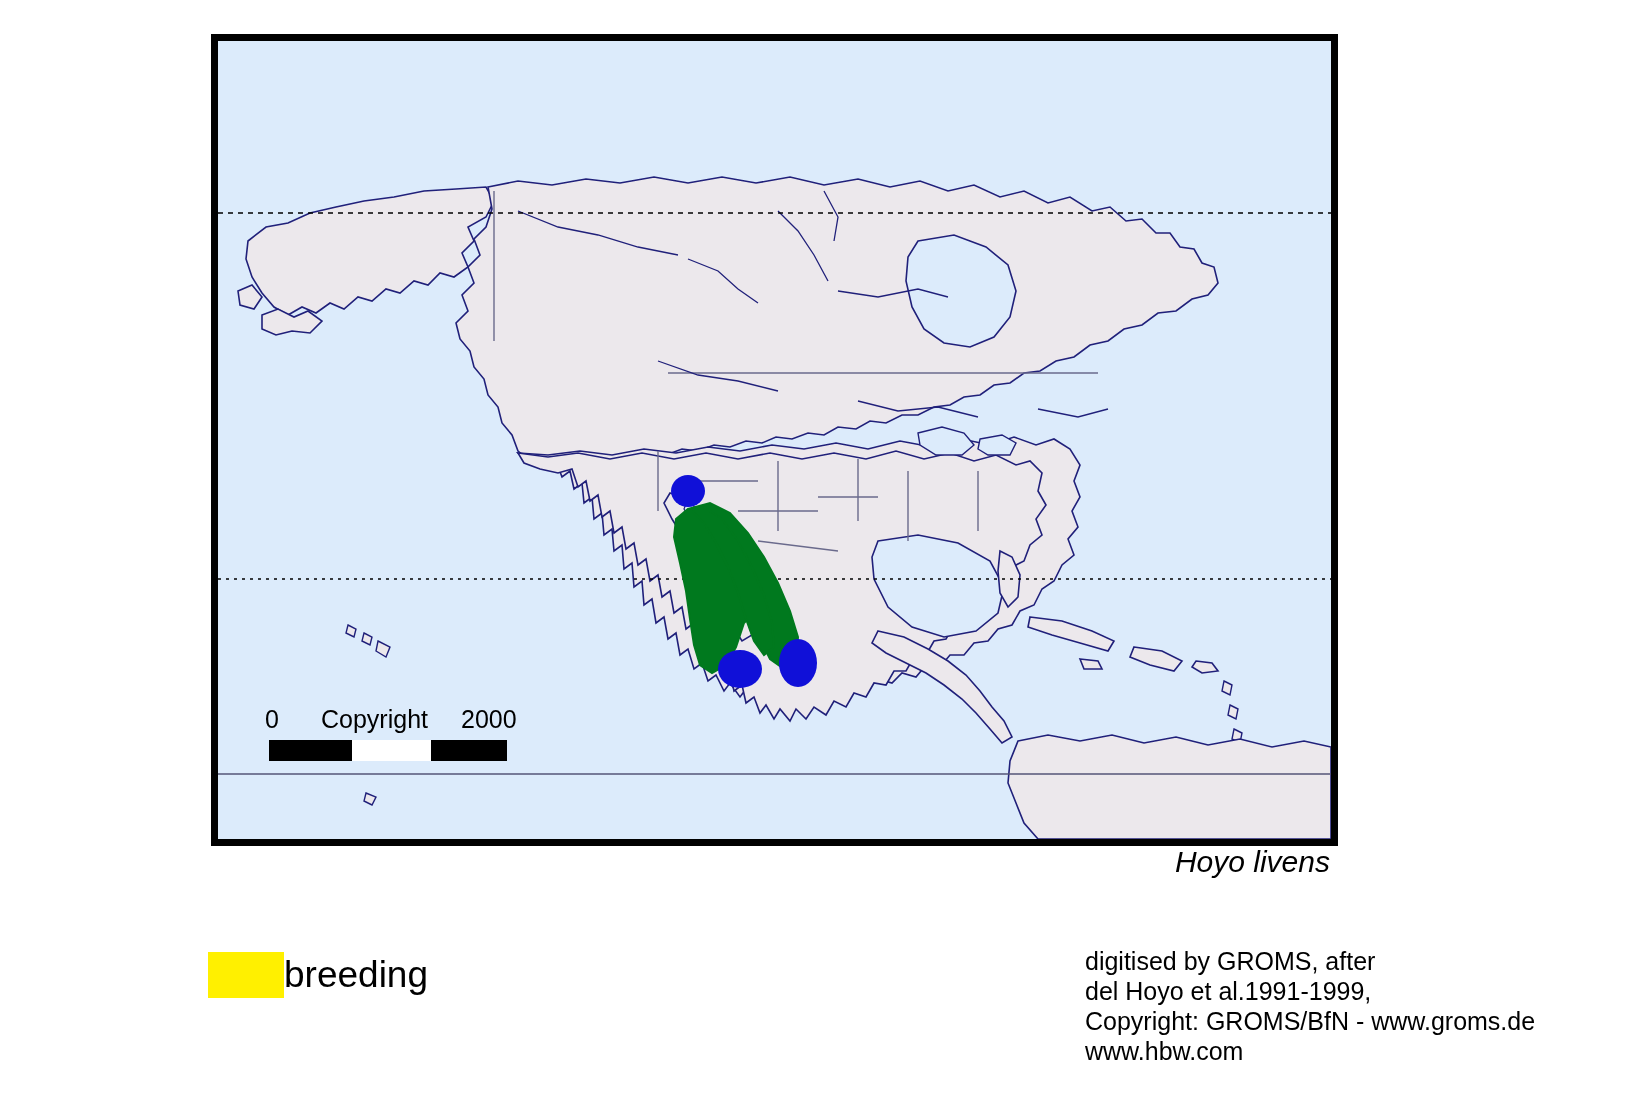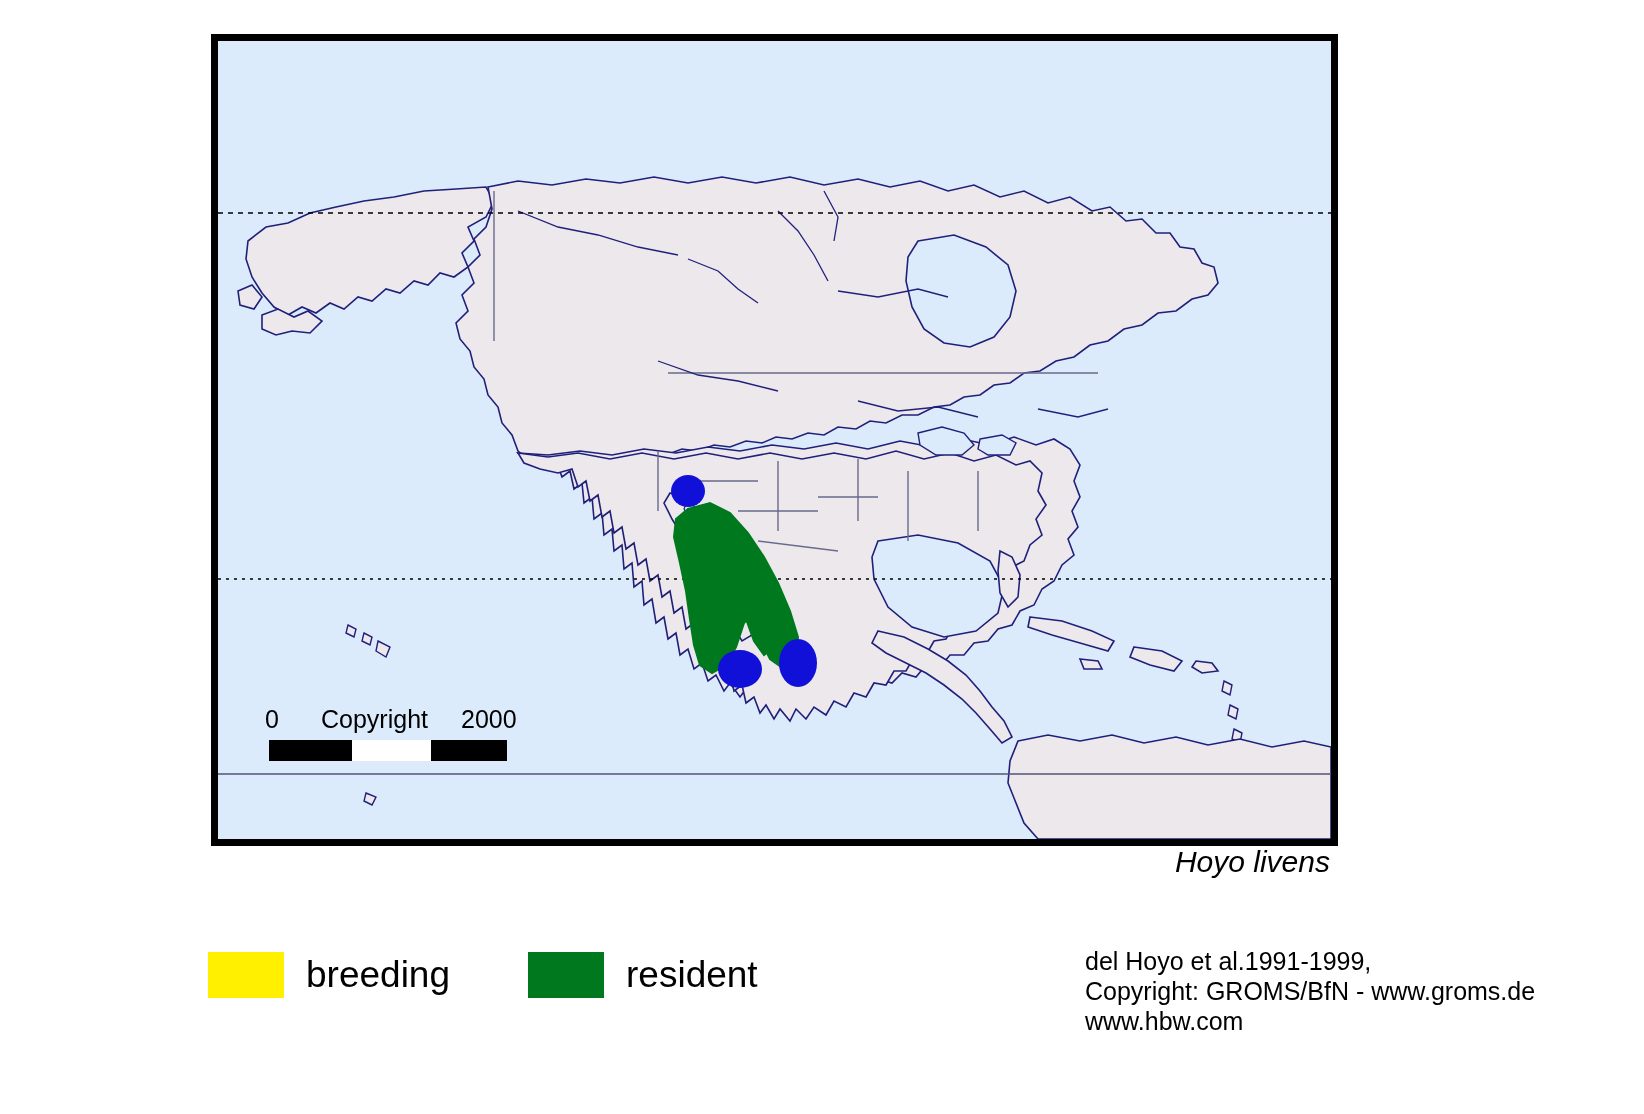--- a/index.html
+++ b/index.html
@@ -94,21 +94,20 @@
     align-items: center;
   }
   .legend-swatch {
     width: 76px;
     height: 46px;
     display: block;
   }
   .legend-label {
     font-size: 37px;
     color: #000000;
-    margin-left: 22px;
     white-space: nowrap;
   }
   #legend-gap-1 { width: 40px; }
   #legend-gap-2 { width: 38px; }
 
   
   #attribution {
     position: absolute;
     left: 1085px;
     top: 946px;
@@ -358,24 +357,21 @@
   <div class="legend-entry">
     <span class="legend-swatch" style="background:#fff000"></span>
     <span class="legend-label">breeding</span>
   </div>
 
   <div id="legend-gap-1"></div>
 
 
   <div id="legend-gap-2"></div>
 
-  <div class="legend-entry">
-    <span class="legend-swatch" style="background:#00791e"></span>
-    <span class="legend-label">resident</span>
-  </div>
 
 </div>
 
 <div id="attribution">
+  <div>digitised by GROMS, after</div>
   <div>del Hoyo et al.1991-1999,</div>
   <div>Copyright: GROMS/BfN - www.groms.de</div>
   <div>www.hbw.com</div>
 </div>
 
 </body></html>

